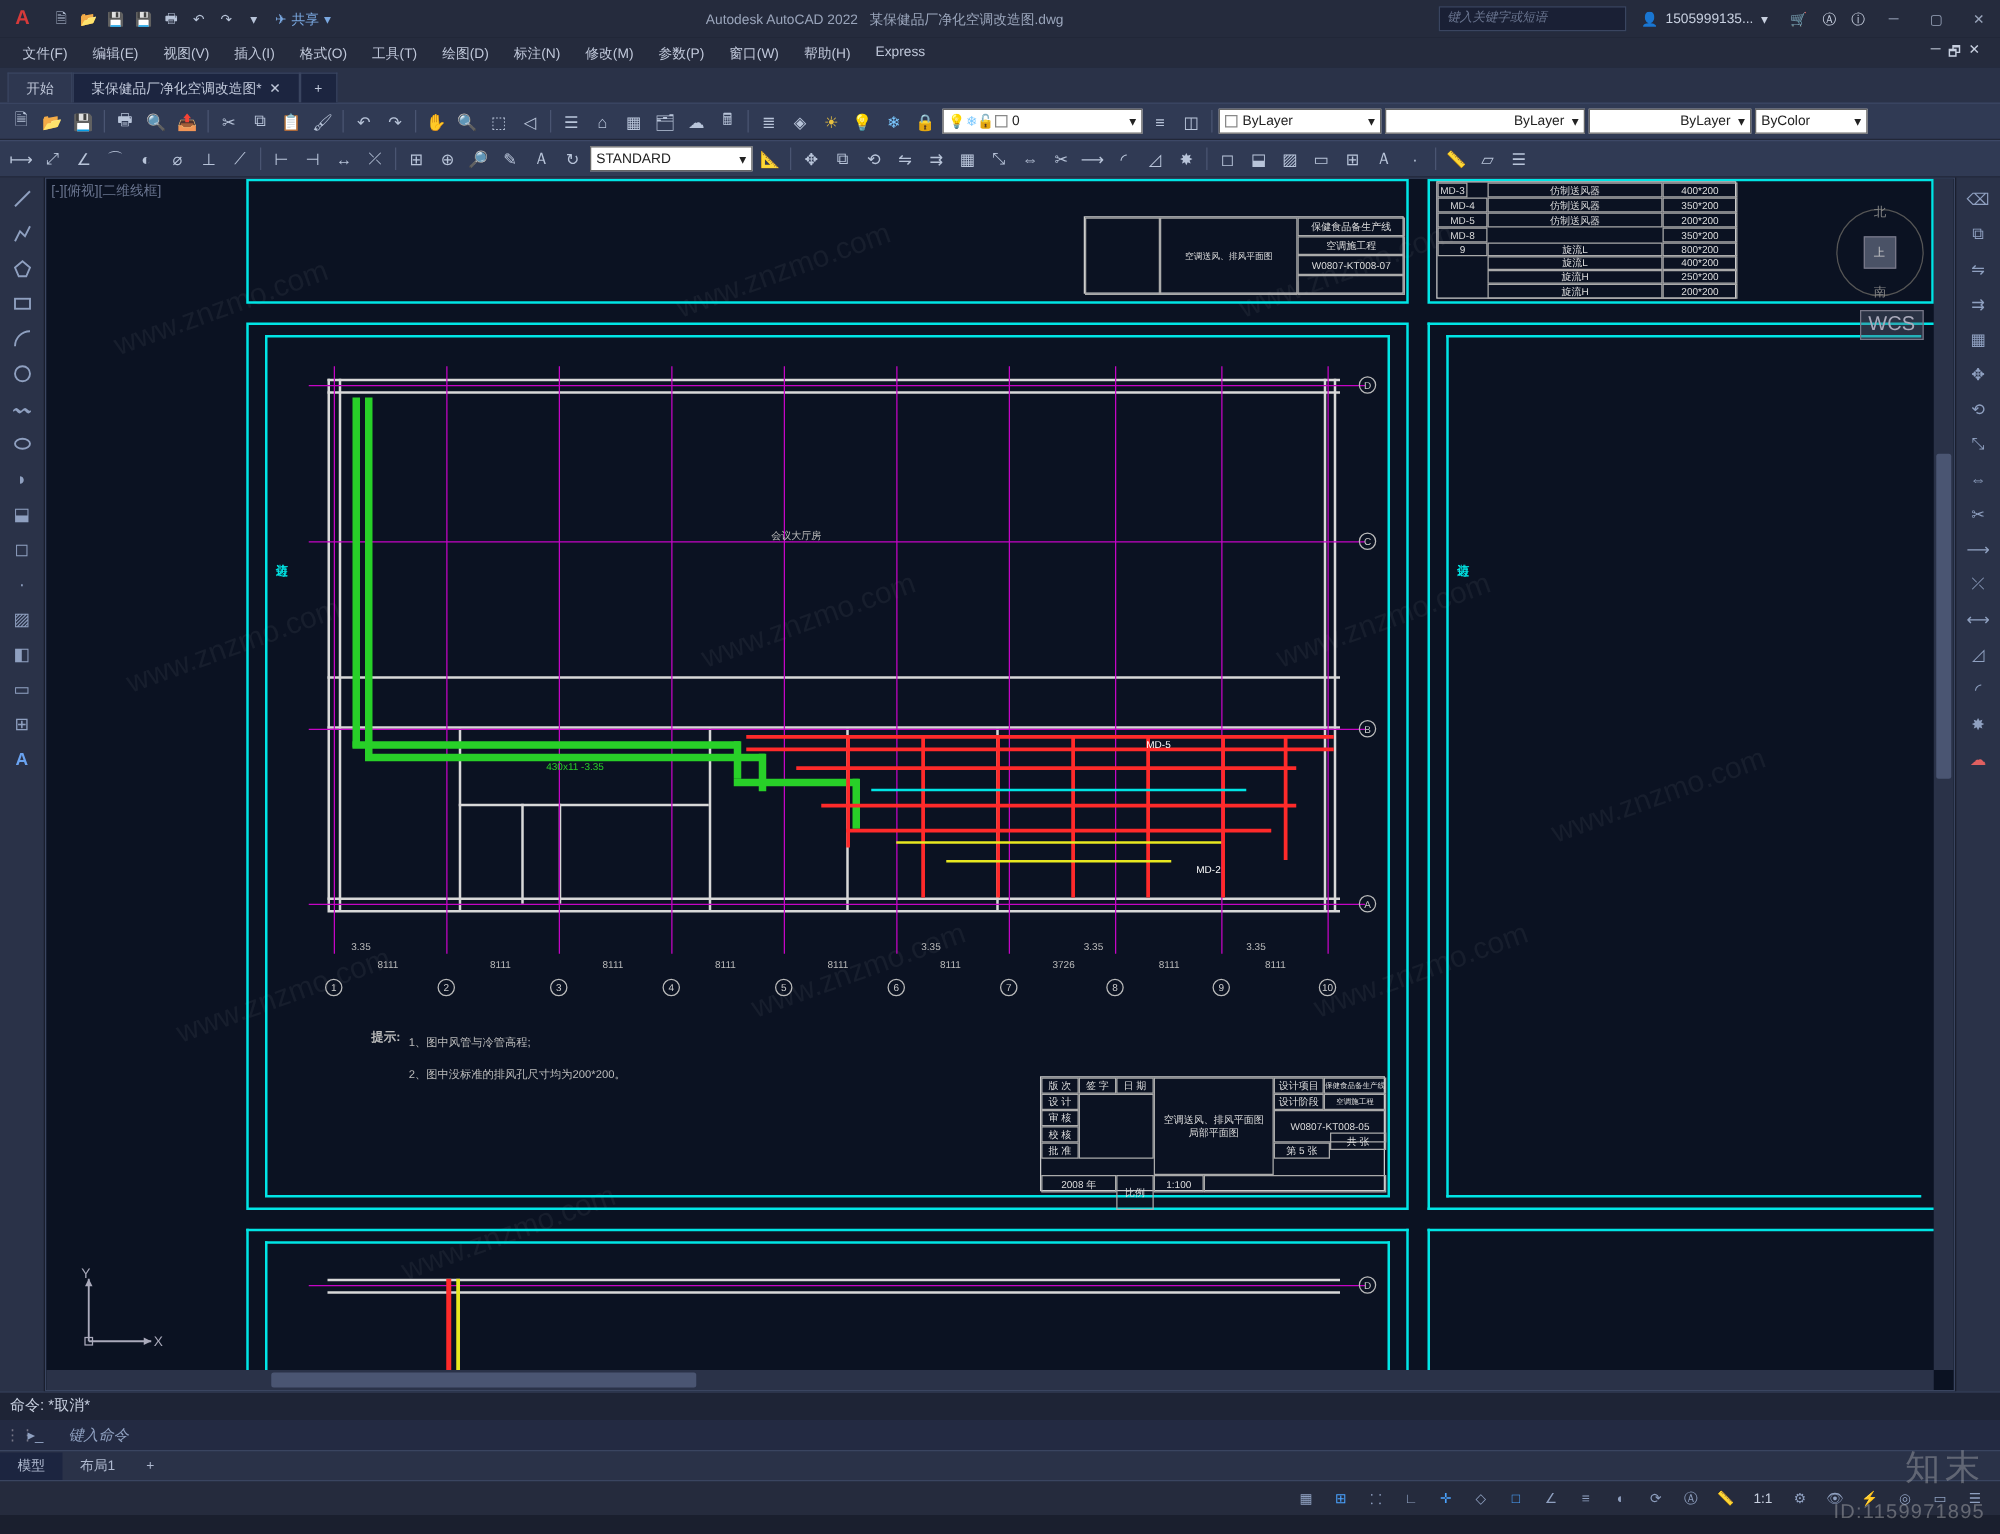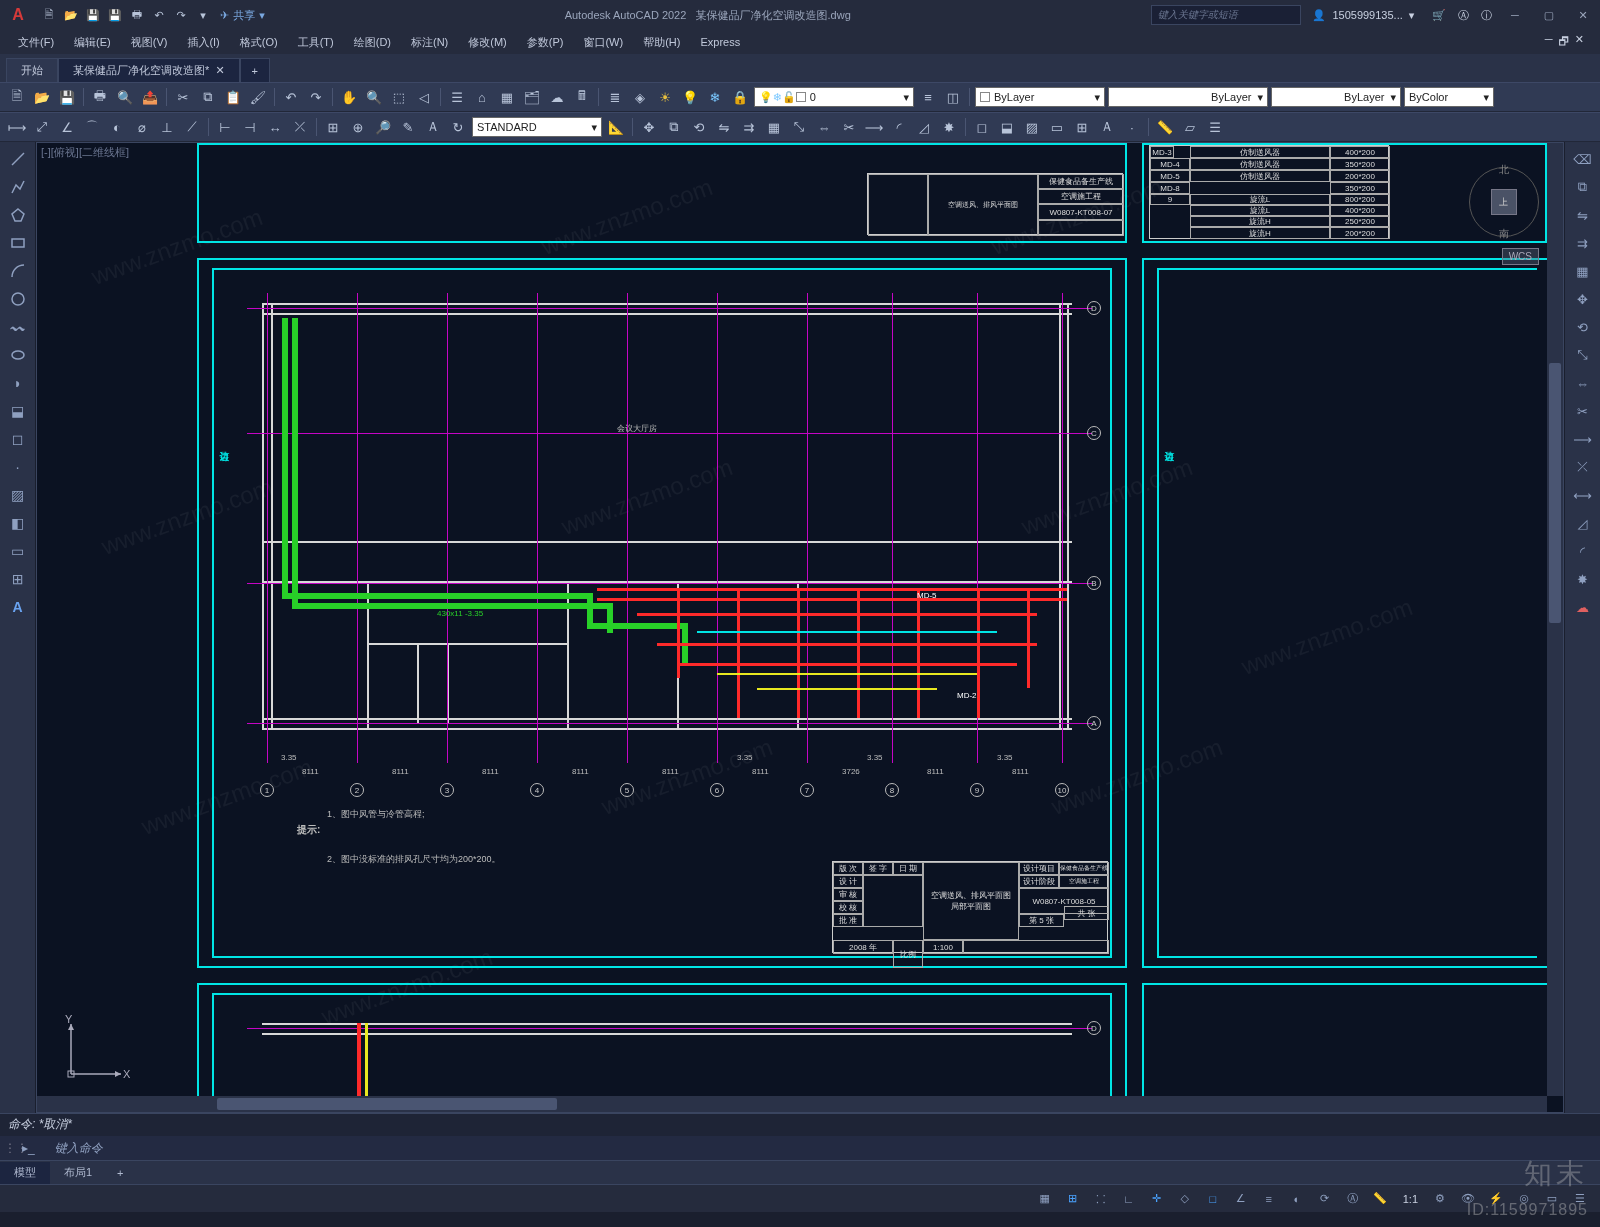--- a/index.html
+++ b/index.html
@@ -39,21 +39,21 @@
 
 
 .main { display: flex; height: calc(1227px - 30px - 24px - 28px - 30px - 30px - 28px - 22px - 40px - 24px); position: relative; }
 .left-tools { width: 36px; background: #2a3248; border-right: 1px solid #1a1f2e; display: flex; flex-direction: column; align-items: center; padding-top: 6px; gap: 6px; }
 .left-tools .lt { width: 24px; height: 22px; display: flex; align-items: center; justify-content: center; color: #8fa0c0; cursor: pointer; font-size: 14px; }
 .left-tools .lt svg { width: 16px; height: 16px; }
 .right-tools { width: 36px; background: #2a3248; border-left: 1px solid #1a1f2e; display: flex; flex-direction: column; align-items: center; padding-top: 6px; gap: 6px; }
 .right-tools .rt { width: 24px; height: 22px; color: #8fa0c0; cursor: pointer; font-size: 13px; display: flex; align-items: center; justify-content: center; }
 
 .canvas { flex: 1; background: #0b1222; position: relative; overflow: hidden; border: 1px solid #3a4560; }
-.wcs-badge { position: absolute; right: 24px; top: 105px; background: rgba(90,100,120,.4); border: 1px solid #778; color: #aab; padding: 2px 6px; font-size: 10px; }
+.wcs-badge { position: absolute; right: 24px; top: 105px; background: rgba(90,100,120,.4); border: 1px solid #778; color: #aab; padding: 2px 6px; font-size: 16px; }
 .compass { position: absolute; right: 24px; top: 24px; width: 70px; height: 70px; }
 .compass .ring { width: 70px; height: 70px; border-radius: 50%; border: 1px solid #555; position: absolute; }
 .compass .cube { position: absolute; left: 22px; top: 22px; width: 26px; height: 26px; background: #4a5266; border: 1px solid #778; }
 .compass .lbl { position: absolute; color: #888; font-size: 10px; }
 
 .ucs-icon { position: absolute; left: 24px; bottom: 24px; }
 .ucs-icon svg { overflow: visible; }
 
 
 .dwg-frame { position: absolute; border: 2px solid #00e5e5; }
@@ -76,21 +76,21 @@
 .watermark { position: absolute; color: rgba(255,255,255,.05); font-size: 24px; transform: rotate(-20deg); pointer-events: none; }
 
 
 .hscroll { position: absolute; left: 0; right: 16px; bottom: 0; height: 16px; background: #2a3248; }
 .hscroll .thumb { position: absolute; left: 180px; width: 340px; top: 2px; bottom: 2px; background: #4a5572; border-radius: 2px; }
 .vscroll { position: absolute; right: 0; top: 0; bottom: 16px; width: 16px; background: #2a3248; }
 .vscroll .thumb { position: absolute; top: 220px; height: 260px; left: 2px; right: 2px; background: #4a5572; border-radius: 2px; }
 
 
 .cmd-area { background: #1e2436; border-top: 1px solid #3a4560; font-size: 12px; }
-.cmd-hist { height: 22px; padding: 2px 8px; color: #c8d0e0; font-style: italic; }
+.cmd-hist { height: 22px; padding: 2px 8px; color: #c8d0e0; }
 .cmd-input-row { height: 24px; display: flex; align-items: center; padding: 0 4px; background: #232a42; }
 .cmd-input-row .handle { width: 14px; color: #778; }
 .cmd-input-row .prompt { color: #8fa0c0; font-style: italic; margin-left: 16px; }
 
 
 .layout-tabs { height: 24px; background: #2a3248; display: flex; align-items: center; font-size: 11px; border-top: 1px solid #3a4560; }
 .layout-tabs .ltab { padding: 0 14px; height: 22px; display: flex; align-items: center; color: #b0bad0; cursor: pointer; }
 .layout-tabs .ltab.active { background: #1c2540; }
 
 
@@ -487,21 +487,21 @@
     <div class="pipe-y" style="left:680px;top:530px;width:260px;height:2px"></div>
     <div class="pipe-y" style="left:720px;top:545px;width:180px;height:2px"></div>
     <div class="pipe-c" style="left:660px;top:488px;width:300px;height:2px"></div>
 
     <div class="lbl-sm" style="left:920px;top:548px;color:#fff">MD-2</div>
     <div class="lbl-sm" style="left:880px;top:448px;color:#fff">MD-5</div>
 
     <div class="lbl-sm" style="left:580px;top:280px">会议大厅房</div>
 
     <div class="lbl-sm" style="left:260px;top:680px;font-size:10px;font-weight:bold">提示:</div>
-    <div class="lbl-sm" style="left:290px;top:665px;font-size:9px">1、图中风管与冷管高程;</div>
+    <div class="lbl-sm" style="left:290px;top:685px;font-size:9px">1、图中风管与冷管高程;</div>
     <div class="lbl-sm" style="left:290px;top:710px;font-size:9px">2、图中没标准的排风孔尺寸均为200*200。</div>
 
     <div class="title-block" style="left:795px;top:718px;width:276px;height:92px">
       <div class="cell" style="left:0;top:0;width:30px;height:13px">版 次</div>
       <div class="cell" style="left:30px;top:0;width:30px;height:13px">签 字</div>
       <div class="cell" style="left:60px;top:0;width:30px;height:13px">日 期</div>
       <div class="cell" style="left:0;top:13px;width:30px;height:13px">设 计</div>
       <div class="cell" style="left:0;top:26px;width:30px;height:13px">审 核</div>
       <div class="cell" style="left:0;top:39px;width:30px;height:13px">校 核</div>
       <div class="cell" style="left:0;top:52px;width:30px;height:13px">批 准</div>

